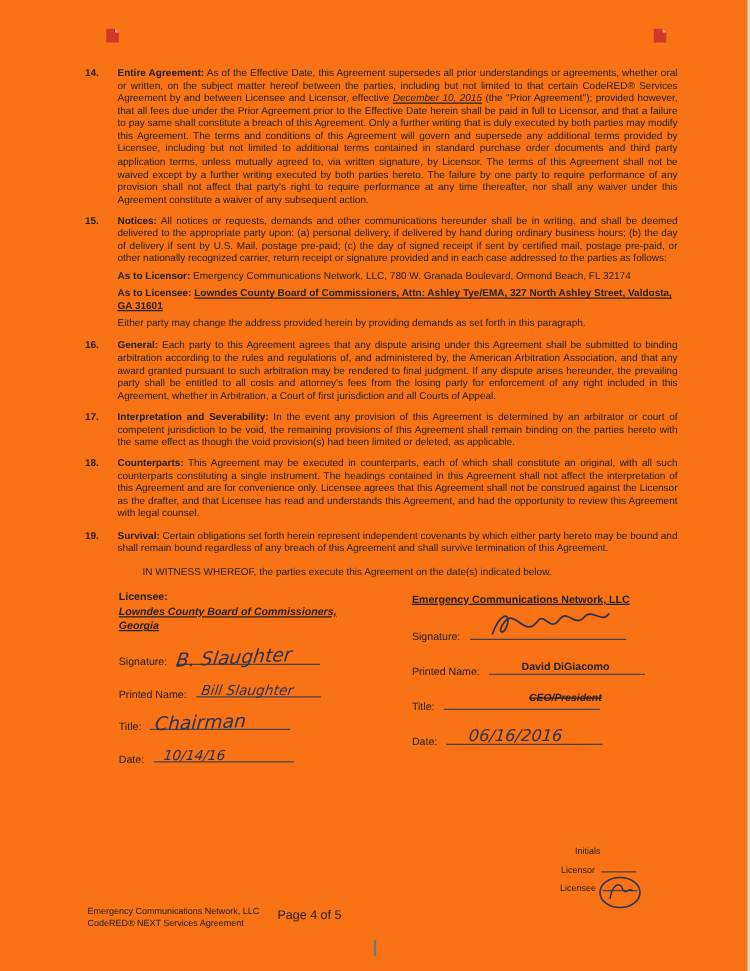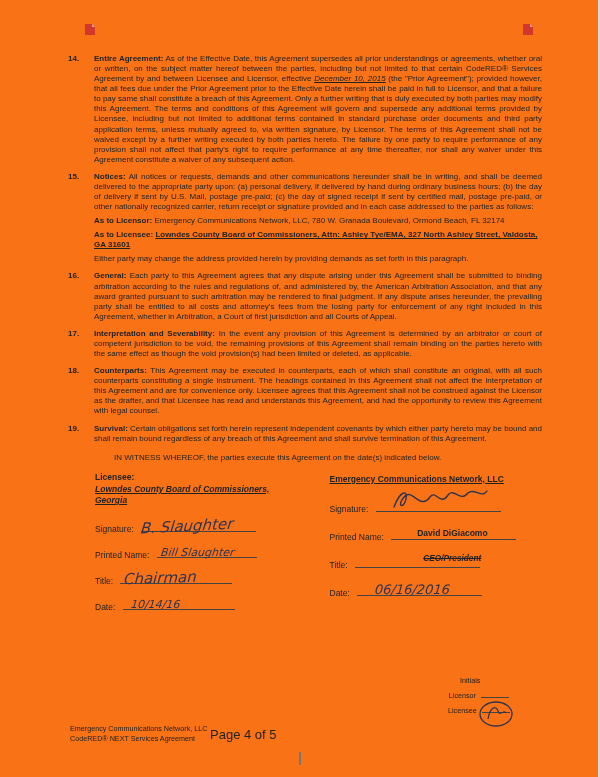--- a/index.html
+++ b/index.html
@@ -51,21 +51,21 @@
   .hw-title    { font-size:15px; bottom:-4px; left:4px; transform:rotate(-2deg) skewX(-6deg); }
   .hw-date     { font-size:11px; bottom:-2px; left:8px; transform:skewX(-6deg); }
   .hw-date-big { font-size:13px; bottom:-2px; left:18px; transform:skewX(-6deg); }
 
   .sig-squiggle { position:absolute; left:14px; bottom:-4px; }
   .typed-name { position:absolute; bottom:1px; left:26px; font-weight:bold; font-size:8.5px; color:#222; }
   .struck-title { position:absolute; top:24px; left:32px; font-weight:bold; font-style:italic;
                   text-decoration:line-through; font-size:8.3px; color:#222; }
 
   .footer-left   { position:absolute; left:70px;  top:724px; font-size:7.2px; line-height:1.4; }
-  .footer-center { position:absolute; left:210px; top:727px; font-size:13px; }
+  .footer-center { position:absolute; left:222px; top:727px; font-size:10px; }
   .footer-right  { position:absolute; left:448px; top:676px; font-size:7.2px; }
   .init-title { margin-left:12px; }
   .init-row { margin-top:5px; position:relative;text-align:center; }
   .init-line { display:inline-block; width:28px; border-bottom:1px solid #444; height:8px; margin-left:5px; }
   .scribble { position:absolute; left:28px; top:-8px; }
 
   .scan-artifact { position:absolute; left:299px; top:752px; width:2px; height:13px; background:#777; }
 </style>
 </head>
 <body>

